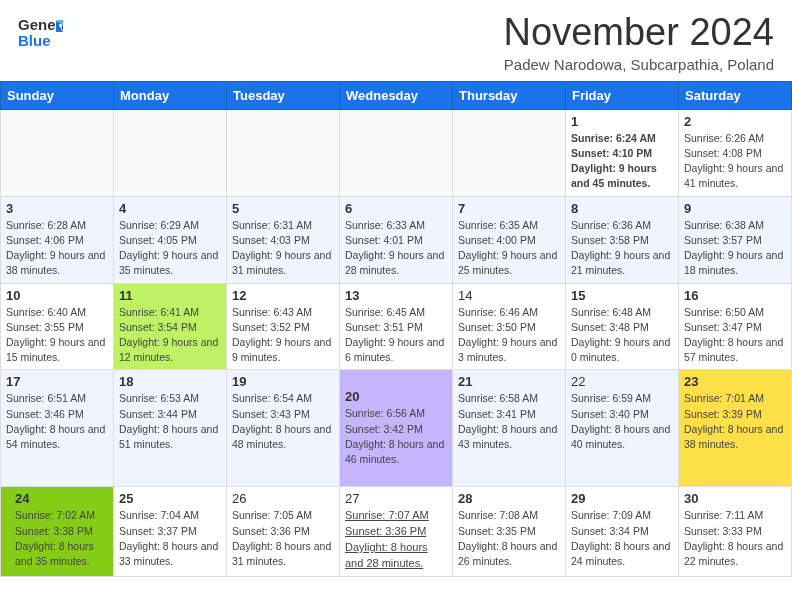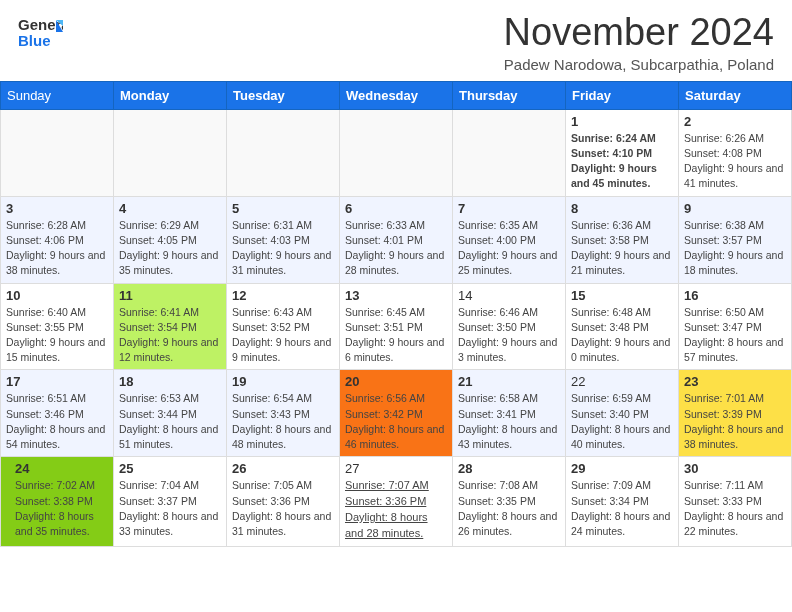--- a/index.html
+++ b/index.html
@@ -44,21 +44,21 @@
     <div style="text-align:right;">
       <div style="font-size:38px; font-weight:300; color:#333; line-height:1.1;">November 2024</div>
       <div style="font-size:15px; color:#555; margin-top:2px;">Padew Narodowa, Subcarpathia, Poland</div>
     </div>
   </div>
 
   <table class="calendar" style="width:100%; border-collapse:collapse; margin-top:4px;">
     <thead>
       <tr>
 
-      <th style="background-color: rgb(26, 115, 232); color: white; padding: 6px; text-align: left; font-size: 13px; font-weight: normal; border: 1px solid rgb(21, 101, 192);">Sunday</th>
+      <th style="background-color: rgb(26, 115, 232); color: white; padding: 6px; text-align: left; font-size: 13px; font-weight: bold; border: 1px solid rgb(21, 101, 192);">Sunday</th>
           <th style="background-color: rgb(26, 115, 232); color: white; padding: 6px; text-align: left; font-size: 13px; font-weight: bold; border: 1px solid rgb(21, 101, 192);">Monday</th>
           <th style="background-color: rgb(26, 115, 232); color: white; padding: 6px; text-align: left; font-size: 13px; font-weight: bold; border: 1px solid rgb(21, 101, 192);">Tuesday</th>
           <th style="background-color: rgb(26, 115, 232); color: white; padding: 6px; text-align: left; font-size: 13px; font-weight: bold; border: 1px solid rgb(21, 101, 192);">Wednesday</th>
           <th style="background-color: rgb(26, 115, 232); color: white; padding: 6px; text-align: left; font-size: 13px; font-weight: bold; border: 1px solid rgb(21, 101, 192);">Thursday</th>
           <th style="background-color: rgb(26, 115, 232); color: white; padding: 6px; text-align: left; font-size: 13px; font-weight: bold; border: 1px solid rgb(21, 101, 192);">Friday</th>
           <th style="background-color: rgb(26, 115, 232); color: white; padding: 6px; text-align: left; font-size: 13px; font-weight: bold; border: 1px solid rgb(21, 101, 192);">Saturday</th>
         </tr>
     </thead>
     <tbody id="calendar-body">
     <tr>
@@ -180,21 +180,21 @@
             <div style="font-size: 10.5px; color: rgb(68, 68, 68); line-height: 1.45; white-space: pre-line;">Sunrise: 6:53 AM
 Sunset: 3:44 PM
 Daylight: 8 hours and 51 minutes.</div>
           </td>
           <td style="border: 1px solid rgb(221, 221, 221); padding: 4px 5px; vertical-align: top; width: 113px; min-height: 75px; background: rgb(240, 244, 255); font-size: 10.5px;">
             <span style="font-size: 13px; font-weight: bold; color: rgb(51, 51, 51); display: block; margin-bottom: 2px;">19</span>
             <div style="font-size: 10.5px; color: rgb(68, 68, 68); line-height: 1.45; white-space: pre-line;">Sunrise: 6:54 AM
 Sunset: 3:43 PM
 Daylight: 8 hours and 48 minutes.</div>
           </td>
-          <td style="border: 1px solid rgb(221, 221, 221); padding: 4px 5px; vertical-align: top; width: 113px; min-height: 75px; background: #f97316; font-size: 10.5px;">
+          <td style="border: 1px solid rgb(221, 221, 221); padding: 19px 5px; vertical-align: top; width: 113px; min-height: 75px; background: #c4b5fd; font-size: 10.5px;">
             <span style="font-size: 13px; font-weight: bold; color: rgb(51, 51, 51); display: block; margin-bottom: 2px;">20</span>
             <div style="font-size: 10.5px; color: rgb(68, 68, 68); line-height: 1.45; white-space: pre-line;">Sunrise: 6:56 AM
 Sunset: 3:42 PM
 Daylight: 8 hours and 46 minutes.</div>
           </td>
           <td style="border: 1px solid rgb(221, 221, 221); padding: 4px 5px; vertical-align: top; width: 113px; min-height: 75px; background: rgb(240, 244, 255); font-size: 10.5px;">
             <span style="font-size: 13px; font-weight: bold; color: rgb(51, 51, 51); display: block; margin-bottom: 2px;">21</span>
             <div style="font-size: 10.5px; color: rgb(68, 68, 68); line-height: 1.45; white-space: pre-line;">Sunrise: 6:58 AM
 Sunset: 3:41 PM
 Daylight: 8 hours and 43 minutes.</div>
@@ -219,21 +219,21 @@
 Sunset: 3:38 PM
 Daylight: 8 hours and 35 minutes.</div>
           </td>
           <td style="border: 1px solid rgb(221, 221, 221); padding: 4px 5px; vertical-align: top; width: 113px; min-height: 75px; background: rgb(255, 255, 255); font-size: 10.5px;">
             <span style="font-size: 13px; font-weight: bold; color: rgb(51, 51, 51); display: block; margin-bottom: 2px;">25</span>
             <div style="font-size: 10.5px; color: rgb(68, 68, 68); line-height: 1.45; white-space: pre-line;">Sunrise: 7:04 AM
 Sunset: 3:37 PM
 Daylight: 8 hours and 33 minutes.</div>
           </td>
           <td style="border: 1px solid rgb(221, 221, 221); padding: 4px 5px; vertical-align: top; width: 113px; min-height: 75px; background: rgb(255, 255, 255); font-size: 10.5px;">
-            <span style="font-size: 13px; font-weight: bold; color: rgb(51, 51, 51); display: block; margin-bottom: 2px;">26</span>
+            <span style="font-size: 13px; font-weight: normal; color: rgb(51, 51, 51); display: block; margin-bottom: 2px;">26</span>
             <div style="font-size: 10.5px; color: rgb(68, 68, 68); line-height: 1.45; white-space: pre-line;">Sunrise: 7:05 AM
 Sunset: 3:36 PM
 Daylight: 8 hours and 31 minutes.</div>
           </td>
           <td style="border: 1px solid rgb(221, 221, 221); padding: 4px 5px; vertical-align: top; width: 113px; min-height: 75px; background: rgb(255, 255, 255); font-size: 10.5px;">
             <span style="font-size: 13px; font-weight: normal; color: rgb(51, 51, 51); display: block; margin-bottom: 2px;">27</span>
             <div style="font-size: 11px; color: rgb(68, 68, 68); line-height: 1.45; white-space: pre-line; text-decoration: underline;">Sunrise: 7:07 AM
 Sunset: 3:36 PM
 Daylight: 8 hours and 28 minutes.</div>
           </td>

